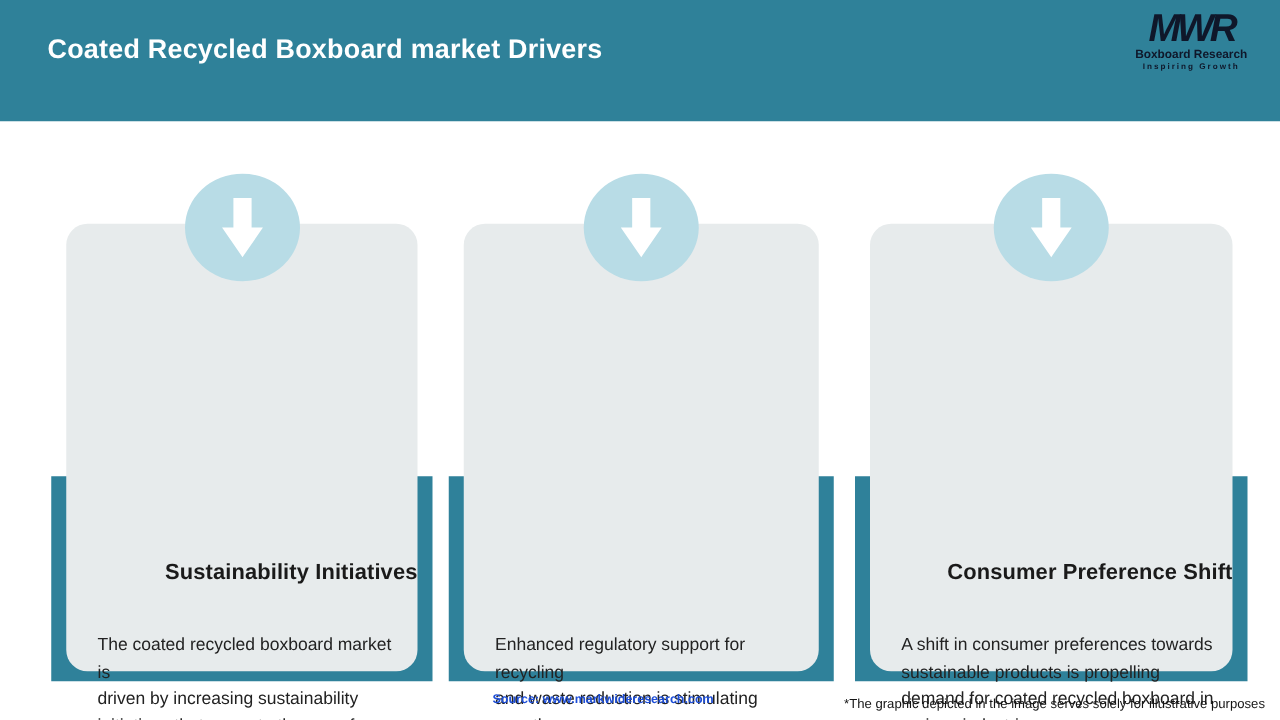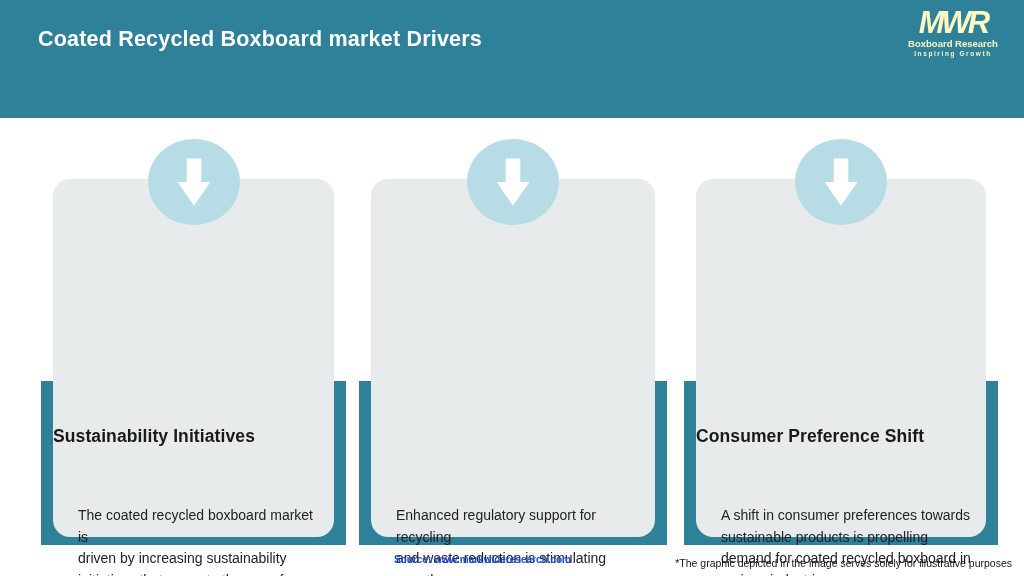--- a/index.html
+++ b/index.html
@@ -6,33 +6,33 @@
   body {
     width: 1024px; height: 576px;
     background: #ffffff;
     font-family: "Liberation Sans", sans-serif;
     position: relative;
     overflow: hidden;
   }
   
   .header {
     position: absolute; left: 0; top: 0;
-    width: 1024px; height: 118px;
+    width: 1024px; height: 97px;
     background: #2f8199;
   }
   .header-title {
     position: absolute; left: 38px; top: 27px;
     color: #ffffff;
     font-size: 21.5px; font-weight: bold;
     letter-spacing: 0.2px;
   }
   .logo {
     position: absolute; right: 16px; top: 8px;
     width: 110px; text-align: center;
-    color: #fef9c3;
+    color: #0f172a;
   }
   .logo-acronym {
     font-size: 31px; font-weight: bold; font-style: italic;
     letter-spacing: -3px; line-height: 30px;
   }
   .logo-name   { font-size: 9.5px; font-weight: bold; line-height: 11px; }
   .logo-tagline{ font-size: 6.5px; font-weight: bold; letter-spacing: 1.6px; line-height: 9px; }
 
   
   .group { position: absolute; top: 0; }
@@ -53,22 +53,22 @@
   }
   .circle {
     position: absolute; top: 139px; left: 50%;
     width: 92px; height: 86px; margin-left: -46px;
     background: #b8dce6; border-radius: 50%;
     display: flex; align-items: center; justify-content: center;
   }
   .circle svg { display: block; margin-top: 2px; }
 
   .card-title {
-    position: absolute; left: 0; right: 0; top: 247px;
-    text-align: left;
+    position: absolute; left: 0; right: 0; top: 268px;
+    text-align: right;
     font-size: 17.5px; font-weight: bold; color: #1a1a1a;
     letter-spacing: 0.1px;
   }
   .card-desc {
     position: absolute; left: 25px; right: 14px; top: 326px;
     font-size: 14px; line-height: 21.5px; color: #222222;
     white-space: pre-line;
   }
 
   

